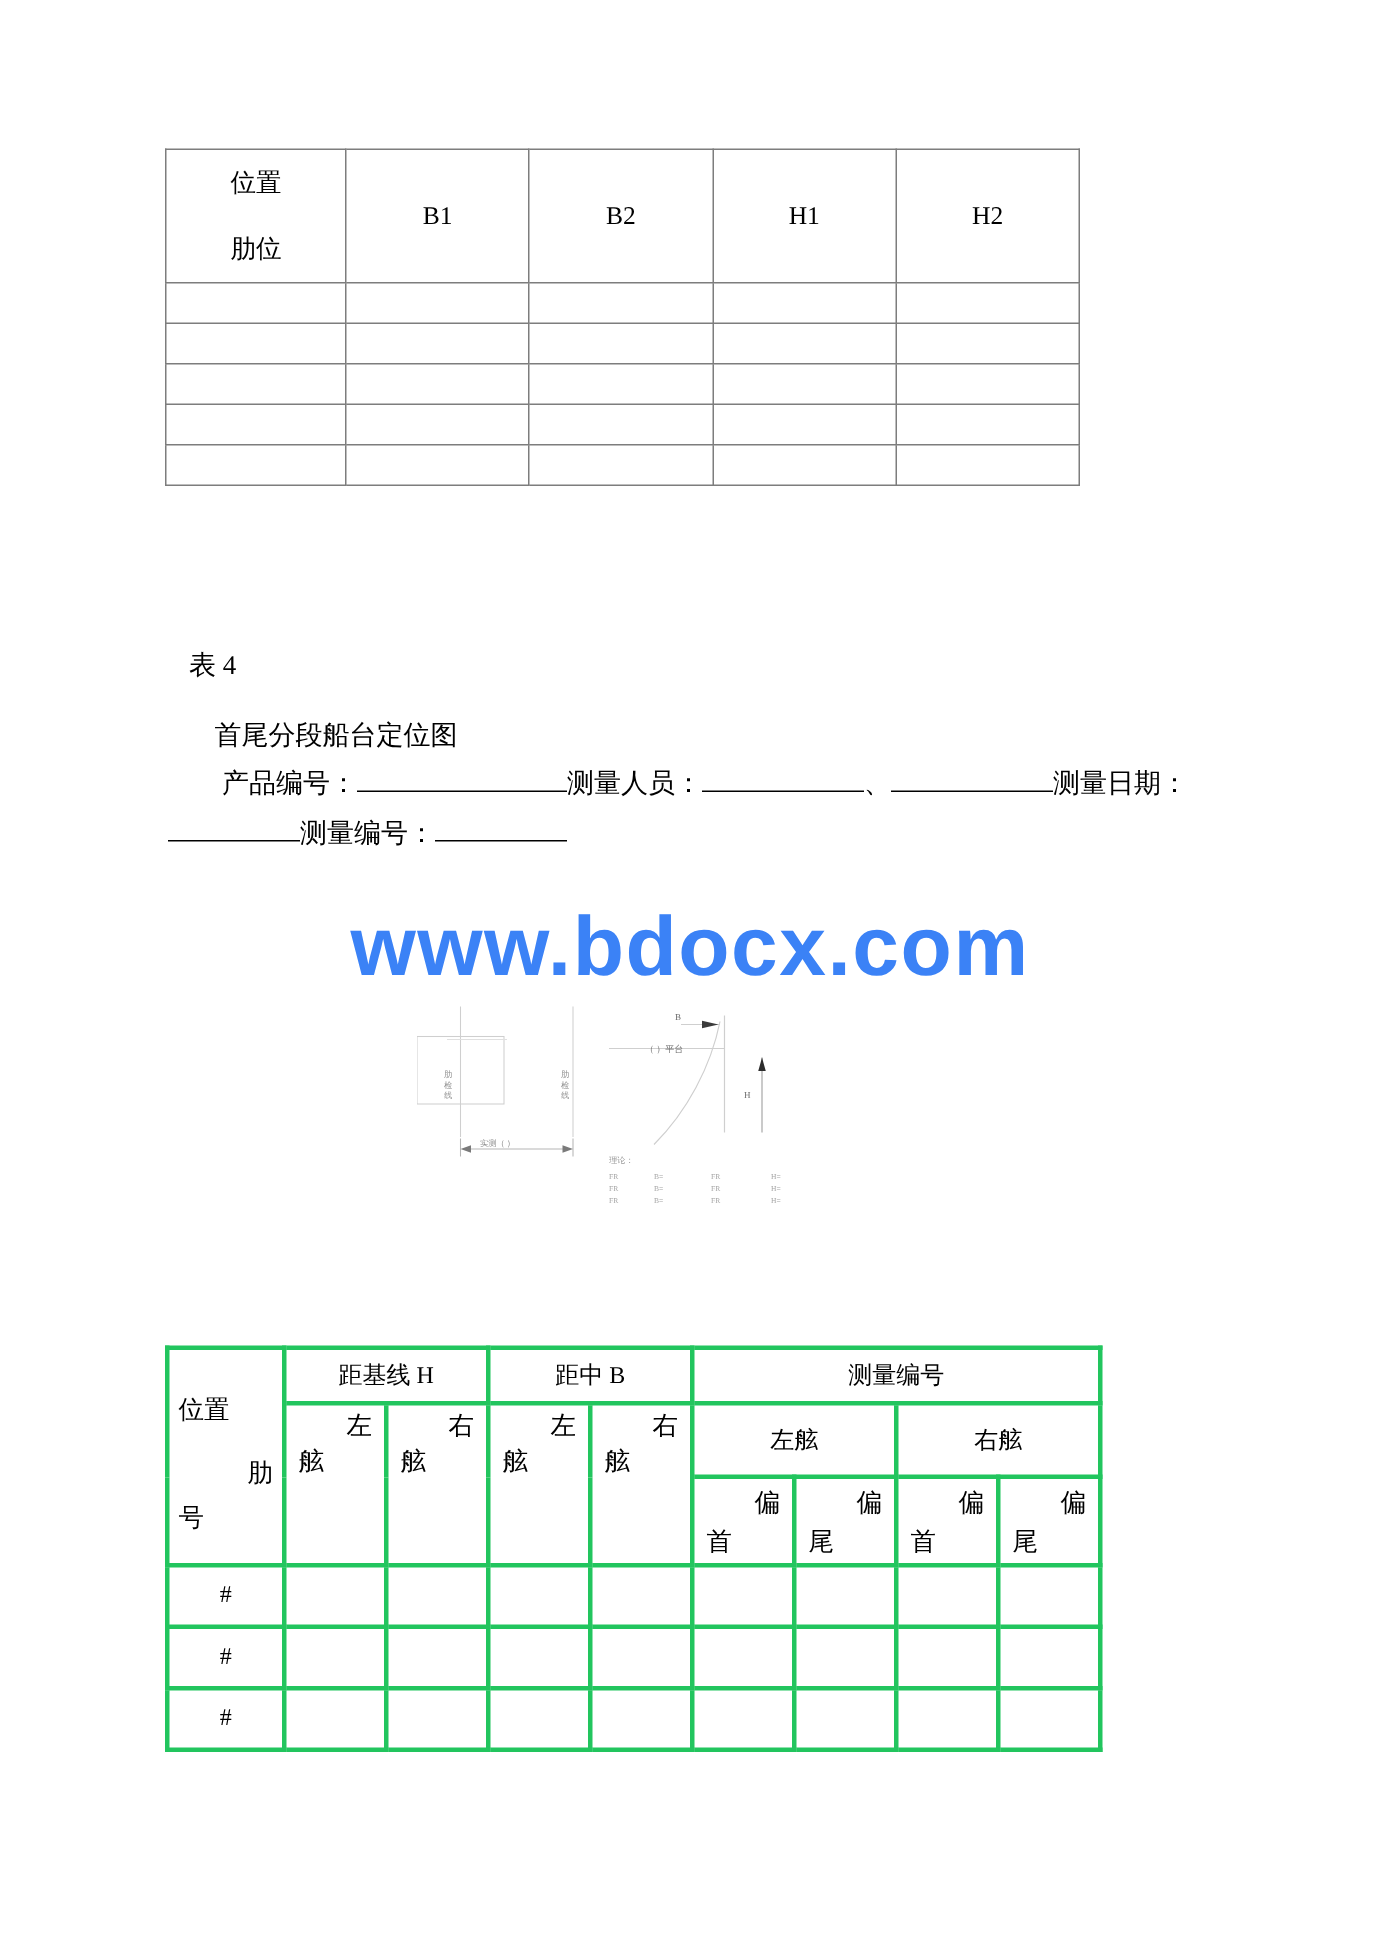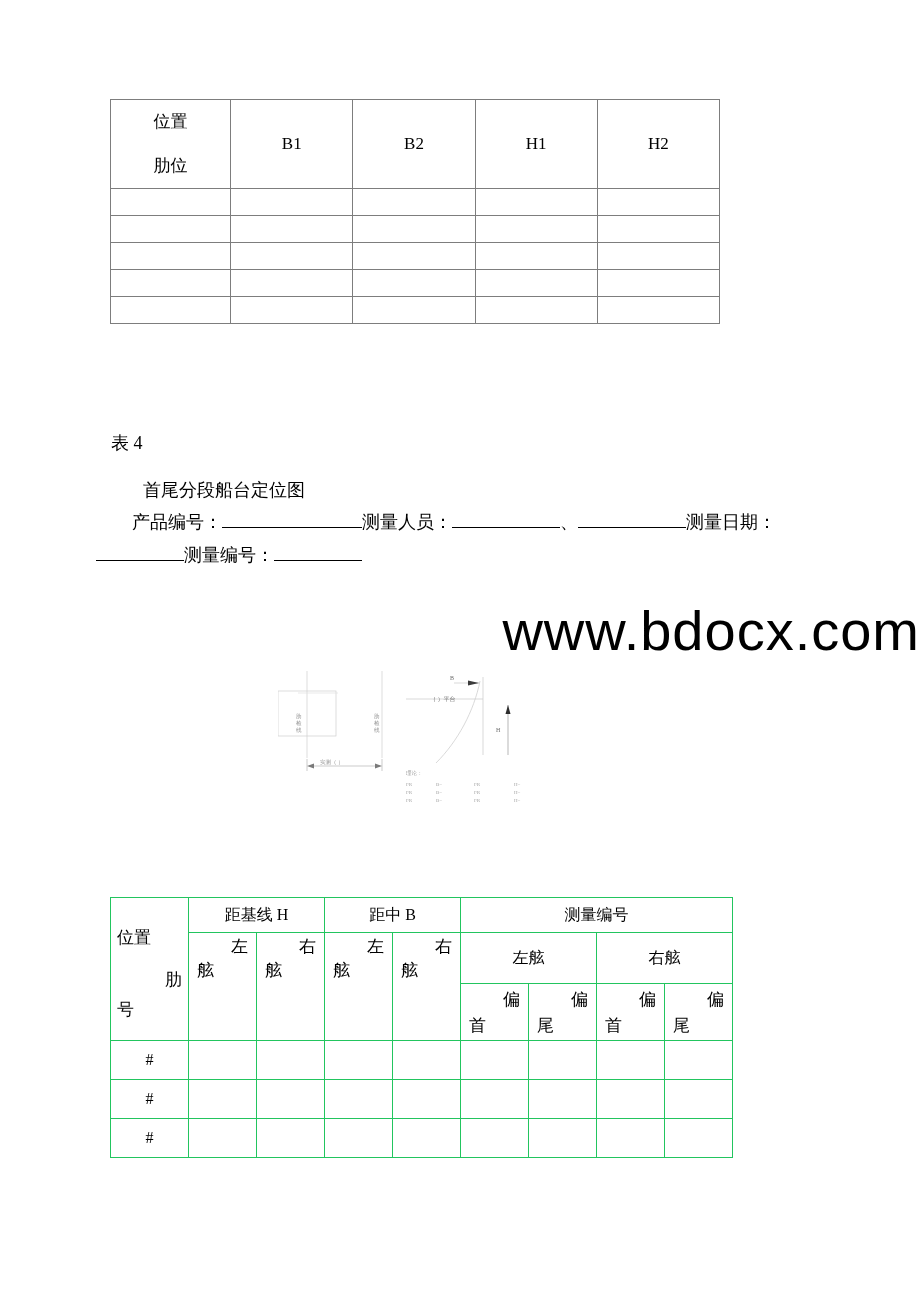--- a/index.html
+++ b/index.html
@@ -50,67 +50,68 @@
   .col-first { width: 120px; }
   .col-rest  { width: 122px; }
 
   
   .text-block {
     position: absolute;
     font-size: 18px;
     line-height: 1.85;
     white-space: nowrap;
   }
-  #label-biao4 { left: 111px; top: 427px; }
+  #label-biao4 { left: 126px; top: 427px; }
   #label-title { left: 143px; top: 474px; font-family: Liberation Serif, serif; }
-  #form-lines  { left: 96px; top: 506px; width: 760px; white-space: normal; }
+  #form-lines  { left: 112px; top: 506px; width: 760px; white-space: normal; }
   #form-lines .indent { display: inline-block; width: 36px; }
   .blank {
     display: inline-block;
     border-bottom: 1px solid #000;
     vertical-align: baseline;
     height: 1.05em;
   }
   .bl-lg  { width: 140px; }
   .bl-md  { width: 108px; }
   .bl-sm  { width: 88px; }
 
   
   #watermark {
     position: absolute;
     left: 0;
     top: 598px;
     width: 920px;
-    text-align: right;
+    text-align: center;
     font-family: "Liberation Sans", "DejaVu Sans", sans-serif;
     font-size: 56px;
     letter-spacing: 1px;
-    color: #000000;
+    color: #3b82f6;
     user-select: none;
+    font-weight: bold;
   }
 
   
   #diagram {
     position: absolute;
     left: 278px;
     top: 663px;
     width: 300px;
     height: 160px;
   }
   #diagram svg { display: block; }
 
   
   #table-two {
     position: absolute;
     left: 110px;
     top: 897px;
     width: 620px;
   }
   #table-two td {
-    border: 1px solid #22c55e;
+    border: 3px solid #22c55e;
     font-size: 16px;
   }
   .t2-pos       { width: 36px; }
   .t2-rib       { width: 42px; }
   .t2-data      { width: 68px; }
   .t2-dev       { width: 68px; }
 
   .cell-group   { height: 34px; font-size: 17px; }
   .row-data td  { height: 38px; }
 

